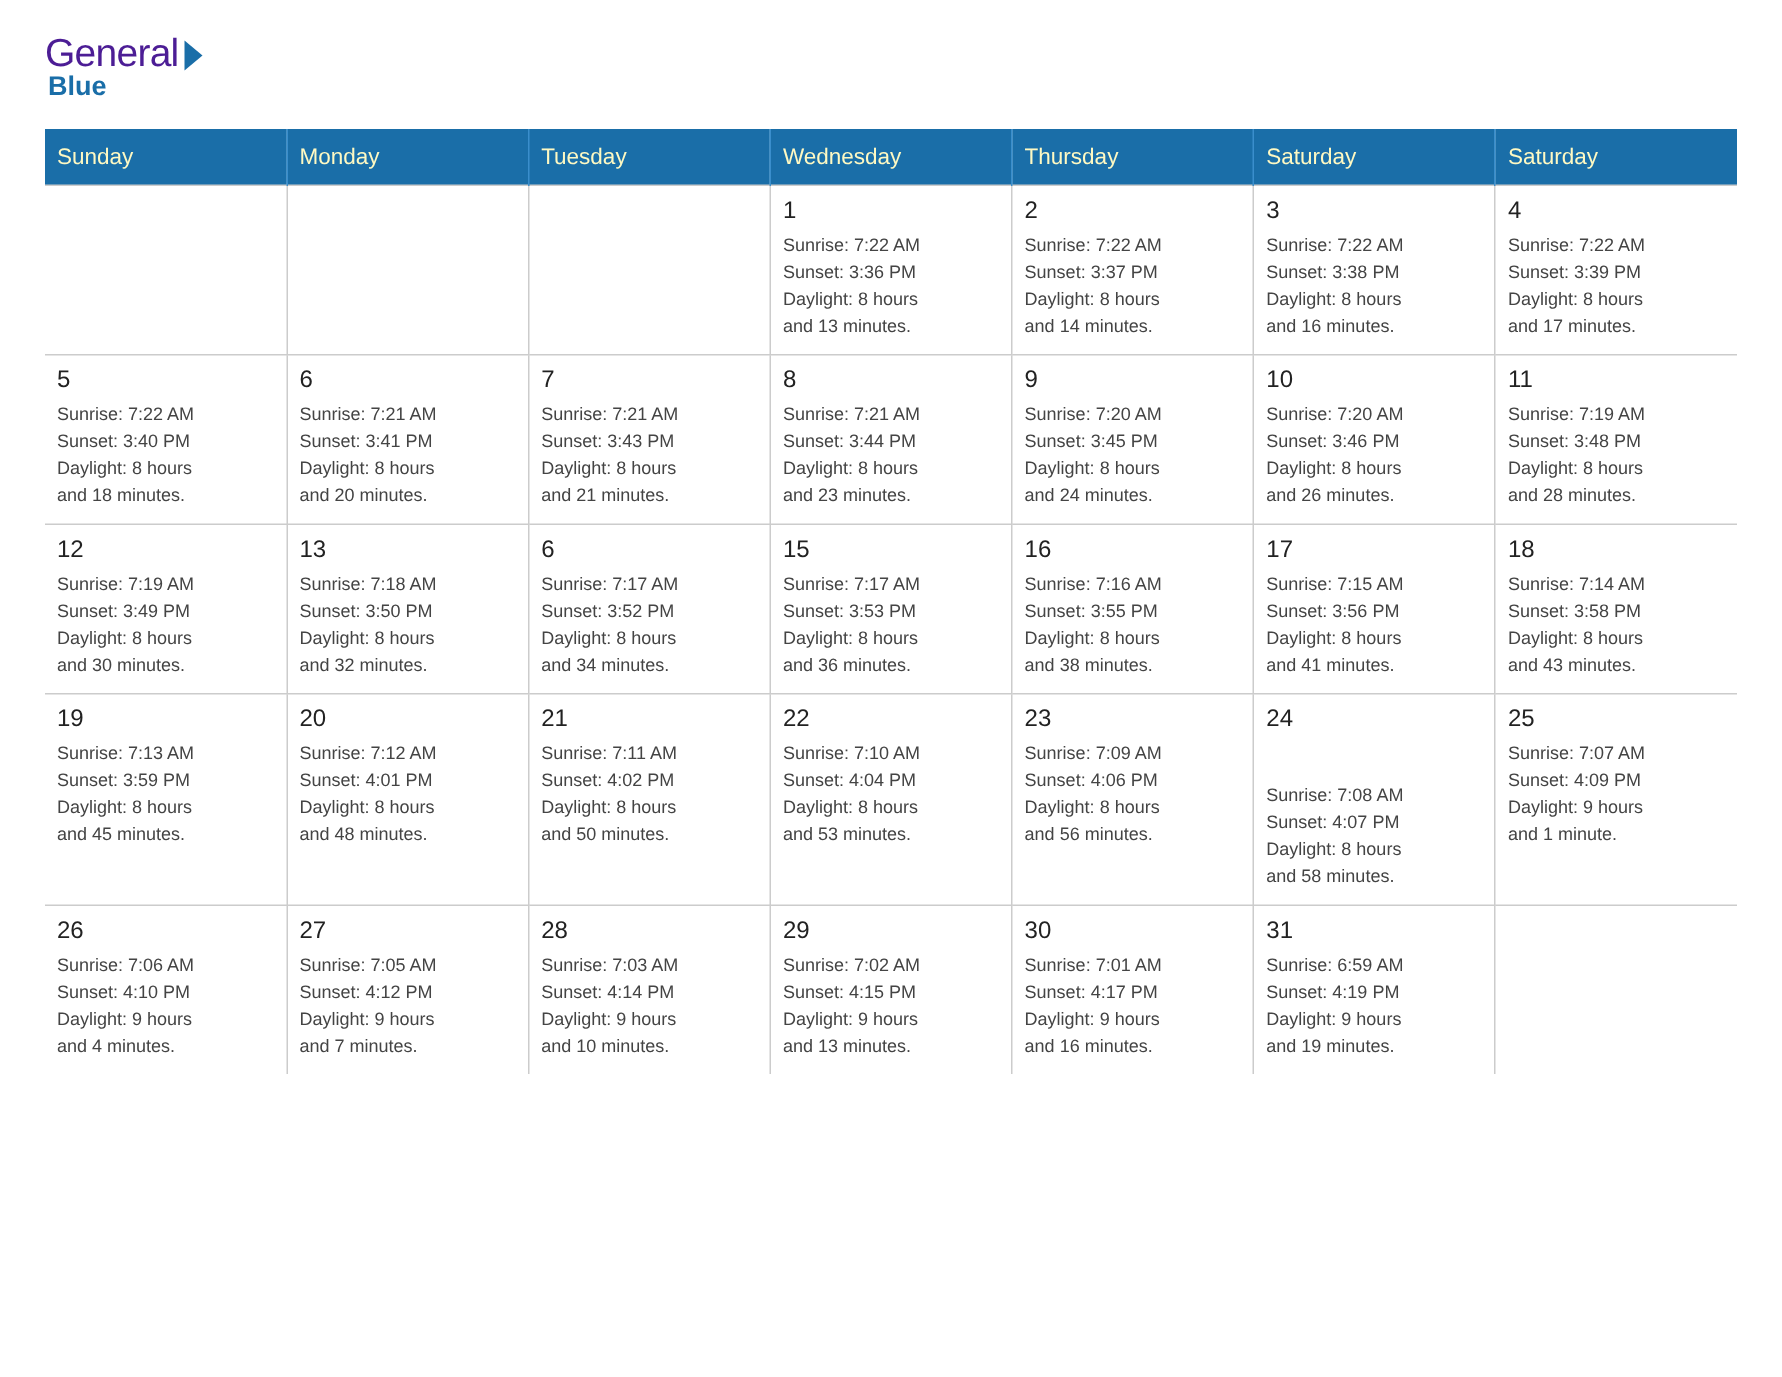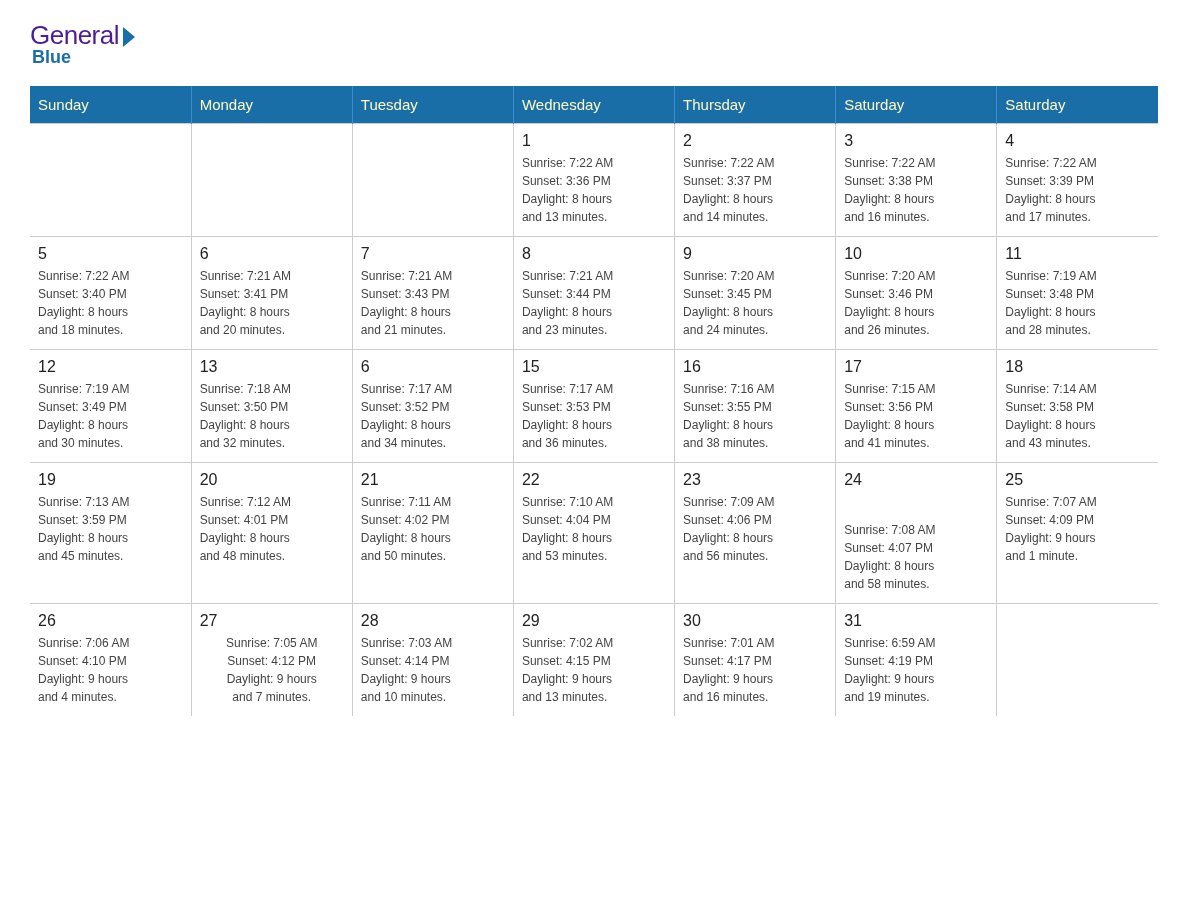--- a/index.html
+++ b/index.html
@@ -330,21 +330,21 @@
       <tr>
         <td>
           <span class="day-num">26</span>
           <div class="day-info" style="white-space: pre-line;">Sunrise: 7:06 AM
 Sunset: 4:10 PM
 Daylight: 9 hours
 and 4 minutes.</div>
         </td>
         <td>
           <span class="day-num">27</span>
-          <div class="day-info" style="white-space: pre-line; text-align: center;">Sunrise: 7:05 AM
+          <div class="day-info" style="white-space: pre-line;">Sunrise: 7:05 AM
 Sunset: 4:12 PM
 Daylight: 9 hours
 and 7 minutes.</div>
         </td>
         <td>
           <span class="day-num">28</span>
           <div class="day-info" style="white-space: pre-line;">Sunrise: 7:03 AM
 Sunset: 4:14 PM
 Daylight: 9 hours
 and 10 minutes.</div>

